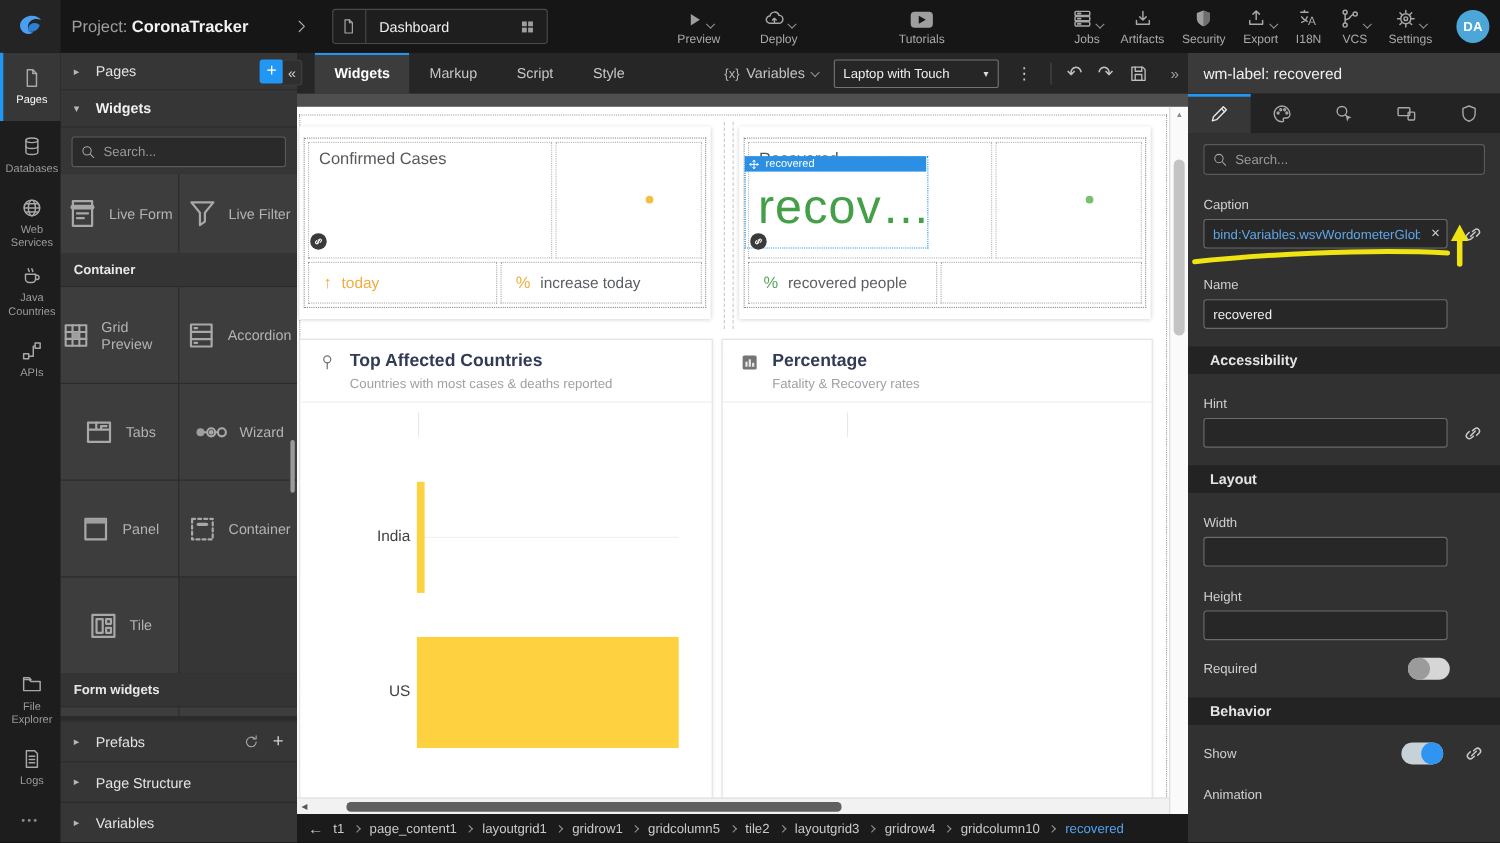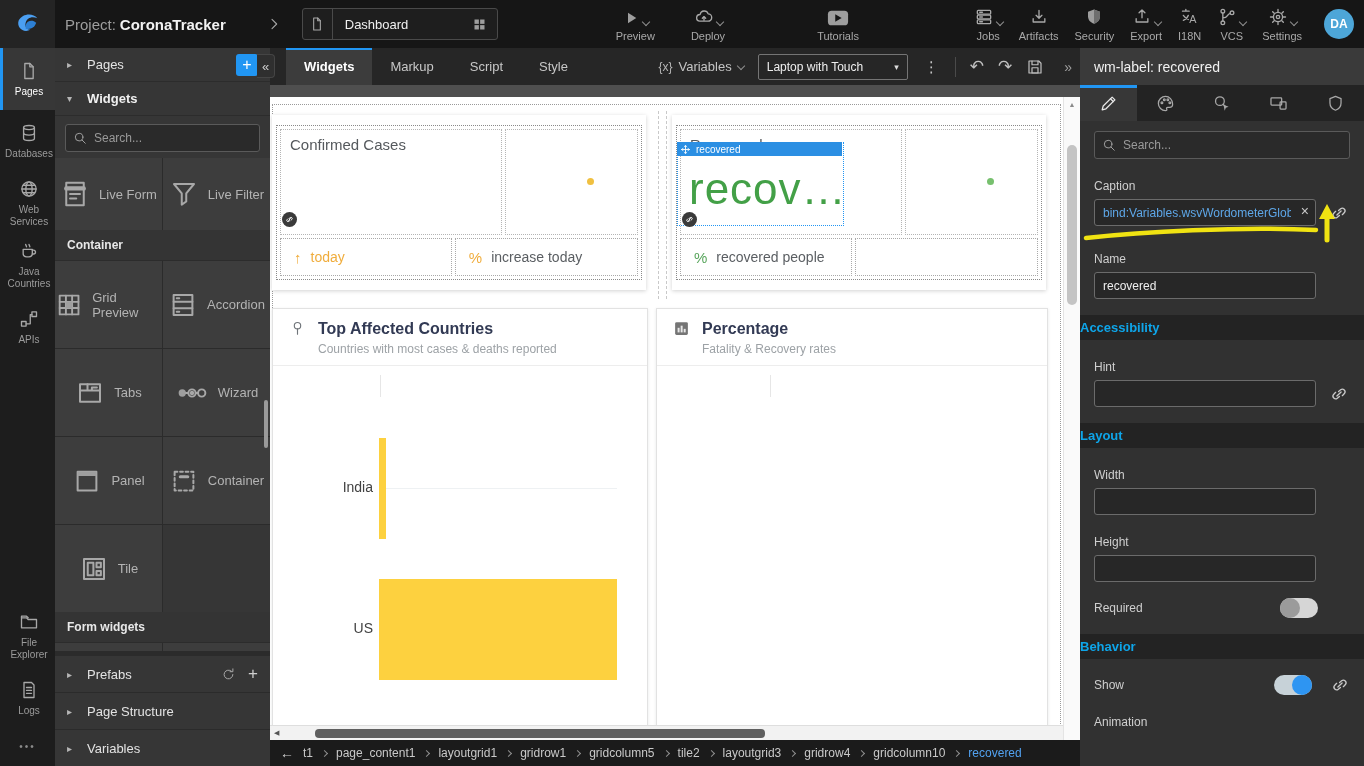--- a/index.html
+++ b/index.html
@@ -89,21 +89,21 @@
 .brow{display:grid;grid-template-columns:48% 1fr;gap:3px}
 .bcell{border:1px dotted #a9a9a9;display:flex;align-items:center;gap:9px;padding:0 13px;font-size:14px;color:#5a5e62}
 .sico{font-size:15px}
 .ico-y{color:#f0ad3d}.ico-g{color:#58a55c}.txt-y{color:#f0ad3d}
 .sel-rect{position:absolute;left:5px;top:27px;width:167px;height:84px;border:1px dotted #2196f3;z-index:2}
 .sel-tag{position:absolute;left:5px;top:27px;width:165px;height:14px;background:#2b8fe3;color:#fff;font-size:10px;display:flex;align-items:center;gap:6px;padding:0 4px;z-index:4}
 
 
 .panelc{position:absolute;background:#fff;border:1px solid #e2e2e2;box-shadow:0 1px 3px rgba(60,64,67,.12)}
 .ph{padding:11px 16px 9px;border-bottom:1px solid #ededed}
-.ph-top{display:flex;align-items:flex-start;gap:12px}
+.ph-top{display:flex;align-items:center;gap:12px}
 .ph-title{font-size:16px;font-weight:bold;color:#323a54}
 .ph-sub{margin:4px 0 0 29px;font-size:12px;color:#9da2a6}
 .axis-tick{position:absolute;width:1px;height:22px;background:#e6e6e6;top:66px}
 .bar-label{position:absolute;left:0;width:100px;text-align:right;font-size:14px;color:#424242}
 .hbar{position:absolute;left:106px;height:101px;background:#fdd13f}
 .gridline{position:absolute;left:106px;width:238px;height:1px;background:#eef1f3}
 
 
 .vscroll{width:17px;background:#fafafa;border-left:1px solid #e4e4e4;position:relative;flex:none}
 .vs-up{position:absolute;top:4px;left:0;right:0;text-align:center;font-size:7px;color:#8a8a8a}
@@ -125,21 +125,21 @@
 .ins-tabs{height:36px;background:#232323;display:flex;flex:none}
 .ins-tab{flex:1;display:flex;align-items:center;justify-content:center;cursor:pointer}
 .ins-tab.active{background:#373737;box-shadow:inset 0 3px 0 #2196f3}
 .ins-body{flex:1;padding:10px 14px 0;overflow:hidden;position:relative}
 .ins-lbl{font-size:12px;color:#cfcfcf;margin:20px 0 6px}
 .ins-input{width:222px;height:27px;background:#272727;border:1px solid #6b6b6b;border-radius:3px;color:#eee;font-size:12px;padding:0 8px;outline:none;font-family:inherit}
 .inrow{display:flex;align-items:center;gap:13px}
 .capwrap{position:relative;width:222px}
 .capwrap input{width:100%;padding-right:24px;color:#5ea7e8}
 .capx{position:absolute;right:7px;top:4px;color:#c9c9c9;font-size:14px;cursor:pointer}
-.ins-sec{background:#232323;margin:16px -14px 0;padding:5px 0;font-size:13px;font-weight:bold;color:#0ea5e9}
+.ins-sec{background:#232323;margin:16px -14px 0;padding:5px 20px;font-size:13px;font-weight:bold;color:#e5e5e5}
 .ins-row{display:flex;align-items:center;margin-top:16px}
 .ins-row .rl{font-size:12px;color:#cfcfcf}
 .tog{width:38px;height:20px;border-radius:10px;position:relative;cursor:pointer;flex:none}
 .tog.off{background:#d6d6d6;margin-left:auto;margin-right:32px}
 .tog.off::after{content:"";position:absolute;left:0;top:0;width:20px;height:20px;border-radius:50%;background:#9b9b9b}
 .tog.on{background:#c7d2d8;margin-left:auto;margin-right:8px}
 .tog.on::after{content:"";position:absolute;right:0;top:0;width:20px;height:20px;border-radius:50%;background:#2e95f2}
 .annot{position:absolute;left:0;top:0;width:284px;height:320px;pointer-events:none;z-index:9}
 </style>
 </head>

